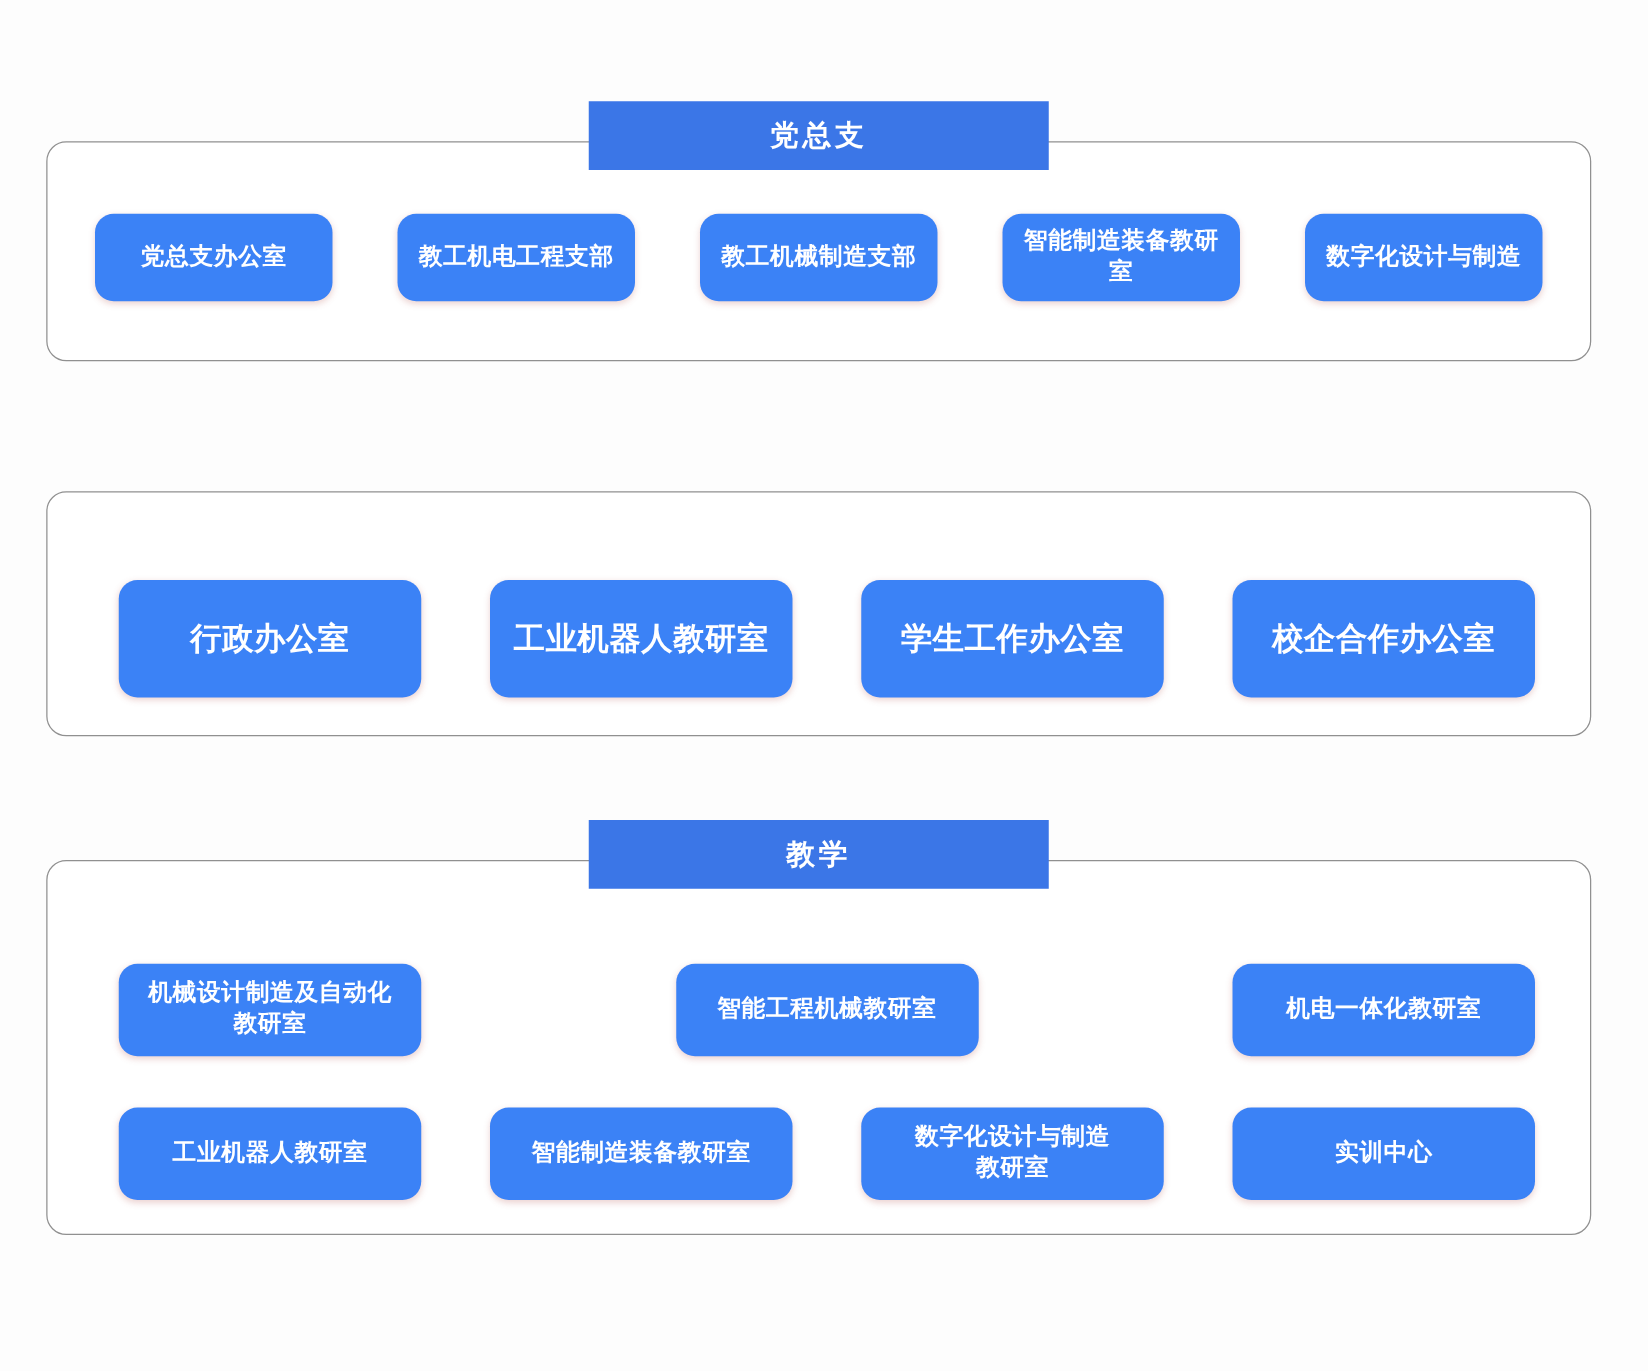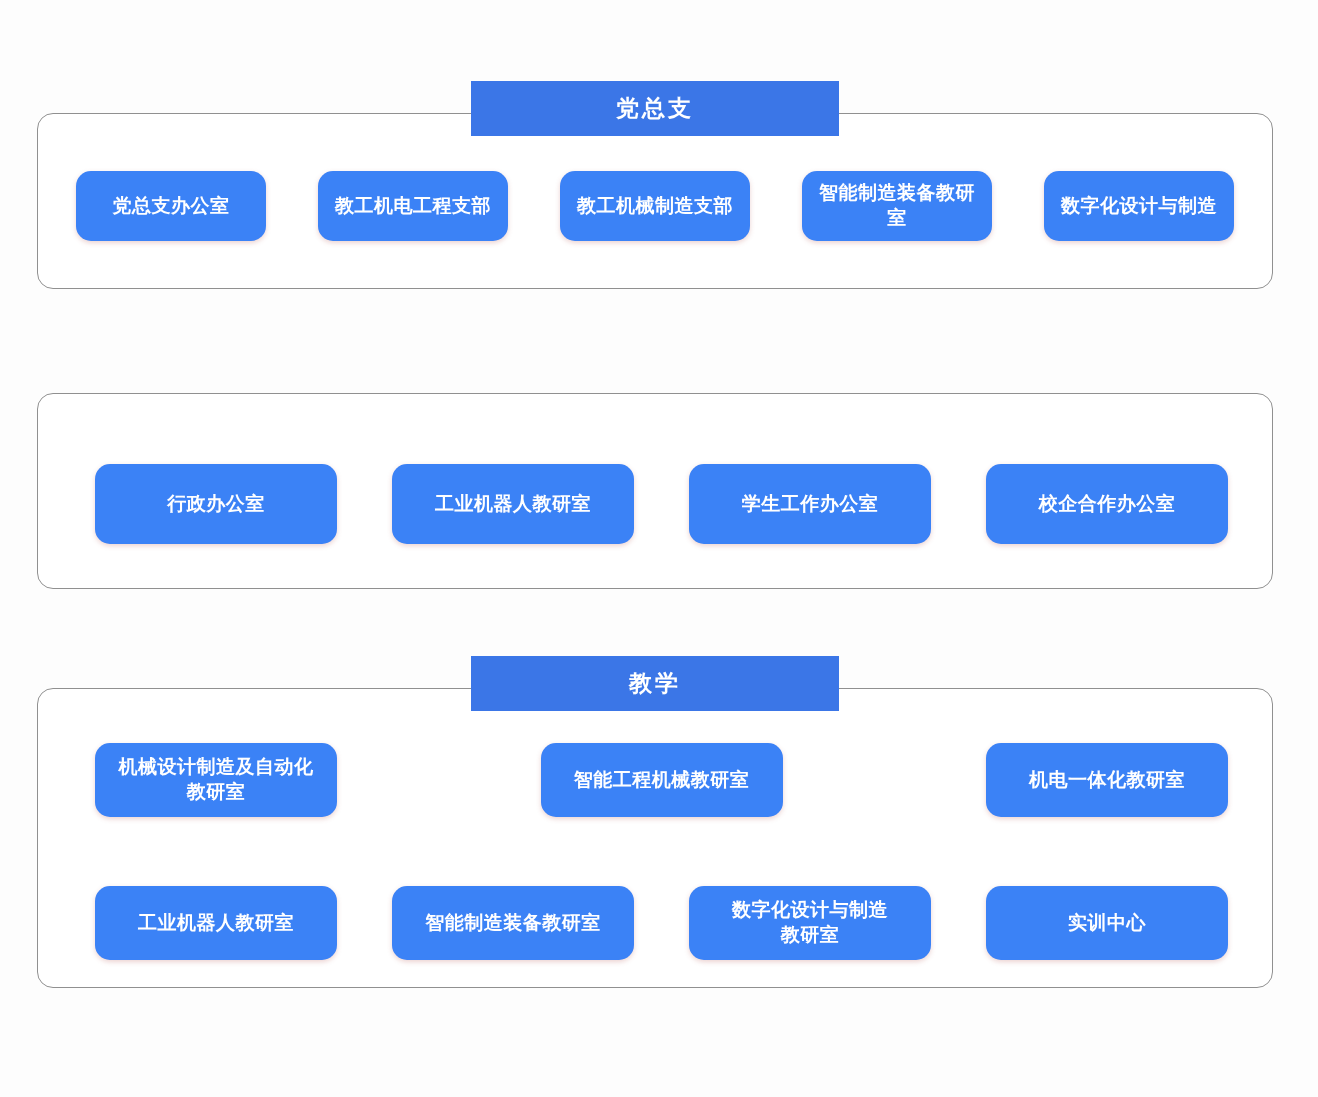--- a/index.html
+++ b/index.html
@@ -49,41 +49,41 @@
   .row {
     position: absolute;
     left: 0;
     right: 0;
     display: flex;
     justify-content: space-between;
     box-sizing: border-box;
   }
   .s1 .row { top: 57px; padding: 0 38px; }
   .s2 .row { top: 70px; padding: 0 44px 0 57px; }
-  .s3 .row1 { top: 54px; padding: 0 44px 0 57px; gap: 21px; }
+  .s3 .row1 { top: 82px; padding: 0 44px 0 57px; gap: 21px; }
   .s3 .row2 { top: 197px; padding: 0 44px 0 57px; font-family: Liberation Serif, serif; }
 
   .box {
     background: #3b82f6;
     color: #ffffff;
     font-weight: bold;
     text-align: center;
     border-radius: 15px;
     display: flex;
     align-items: center;
     justify-content: center;
     white-space: pre-line;
     line-height: 1.3;
     letter-spacing: 0.5px;
     box-shadow: 0 2px 5px rgba(180, 80, 75, 0.25);
     box-sizing: border-box;
     padding: 4px 8px;
   }
   .s1 .box { width: 190px; height: 70px; font-size: 19px; }
-  .s2 .box { width: 242px; height: 80px; font-size: 19px; text-align: center; }
+  .s2 .box { width: 242px; height: 94px; font-size: 25px; text-align: center; }
   .s3 .box { width: 242px; height: 74px; font-size: 19px; }
 </style>
 </head>
 <body>
 
 <div class="canvas">
 
   <div class="section s1">
     <div class="header">党总支</div>
     <div class="row">

